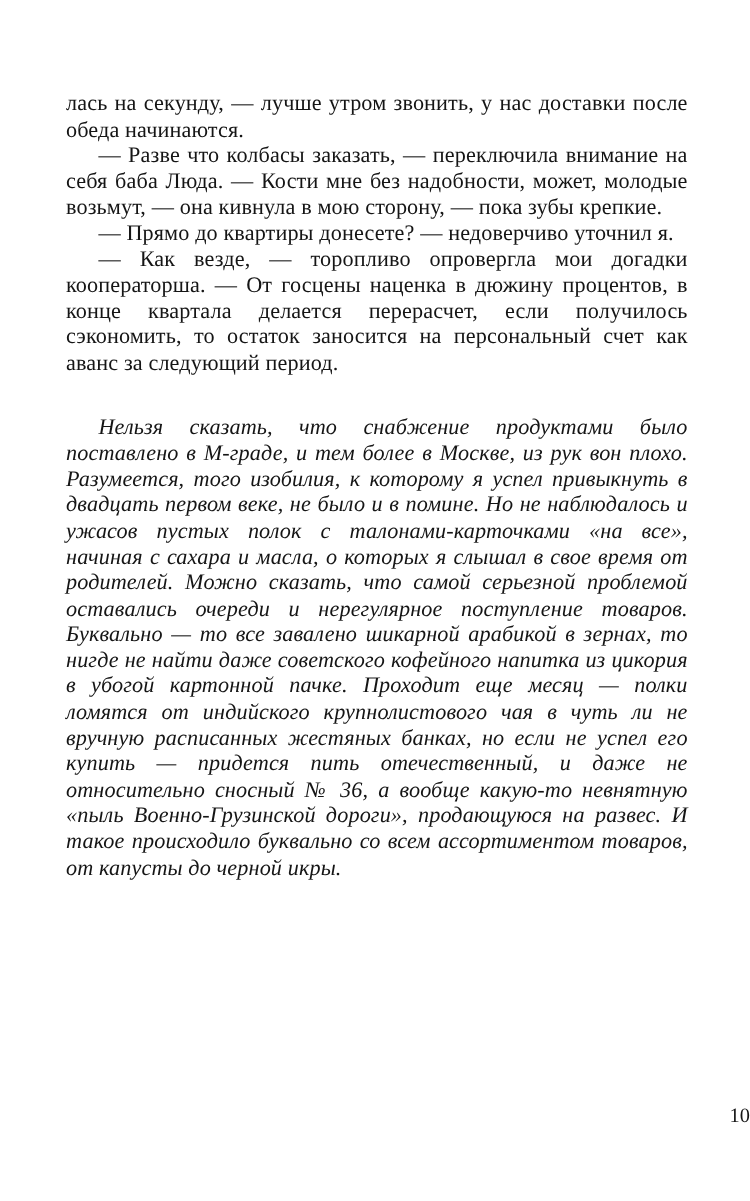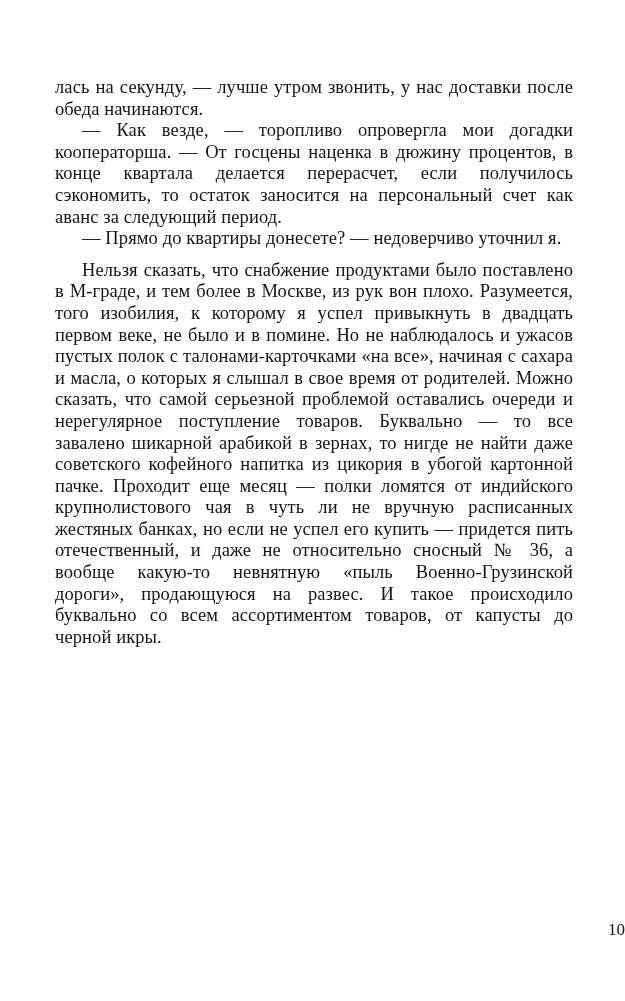--- a/index.html
+++ b/index.html
@@ -29,36 +29,38 @@
     -webkit-hyphens: auto;
   }
   .para {
     margin: 0;
     text-indent: 27px;
   }
   .para.no-indent {
     text-indent: 0;
   }
   .para.gap-above {
-    margin-top: 10px;
+    margin-top: 32px;
+    font-style: italic;
   }
   .page-number {
     position: absolute;
     top: 920px;
     left: 0;
     width: 100%;
     text-align: right;
     font-size: 17px;
     color: #151515;
   }
 </style>
 </head>
 <body>
 
 <div class="page">
   <div class="text-block">
     <p class="para no-indent">лась на секунду, — лучше утром звонить, у нас доставки после обеда начинаются.</p>
+    <p class="para">— Разве что колбасы заказать, — переключила внимание на себя баба Люда. — Кости мне без надобности, может, молодые возьмут, — она кивнула в мою сторону, — пока зубы крепкие.</p>
+    <p class="para">— Прямо до квартиры донесете? — недоверчиво уточнил я.</p>
     <p class="para">— Как везде, — торопливо опровергла мои догадки кооператорша. — От госцены наценка в дюжину процентов, в конце квартала делается перерасчет, если получилось сэкономить, то остаток заносится на персональный счет как аванс за следующий период.</p>
-    <p class="para">— Прямо до квартиры донесете? — недоверчиво уточнил я.</p>
     <p class="para gap-above">Нельзя сказать, что снабжение продуктами было поставлено в М-граде, и тем более в Москве, из рук вон плохо. Разумеется, того изобилия, к которому я успел привыкнуть в двадцать первом веке, не было и в помине. Но не наблюдалось и ужасов пустых полок с талонами-карточками «на все», начиная с сахара и масла, о которых я слышал в свое время от родителей. Можно сказать, что самой серьезной проблемой оставались очереди и нерегулярное поступление товаров. Буквально — то все завалено шикарной арабикой в зернах, то нигде не найти даже советского кофейного напитка из цикория в убогой картонной пачке. Проходит еще месяц — полки ломятся от индийского крупнолистового чая в чуть ли не вручную расписанных жестяных банках, но если не успел его купить — придется пить отечественный, и даже не относительно сносный № 36, а вообще какую-то невнятную «пыль Военно-Грузинской дороги», продающуюся на развес. И такое происходило буквально со всем ассортиментом товаров, от капусты до черной икры.</p>
   </div>
   <div class="page-number">10</div>
 </div>
 
 </body></html>

